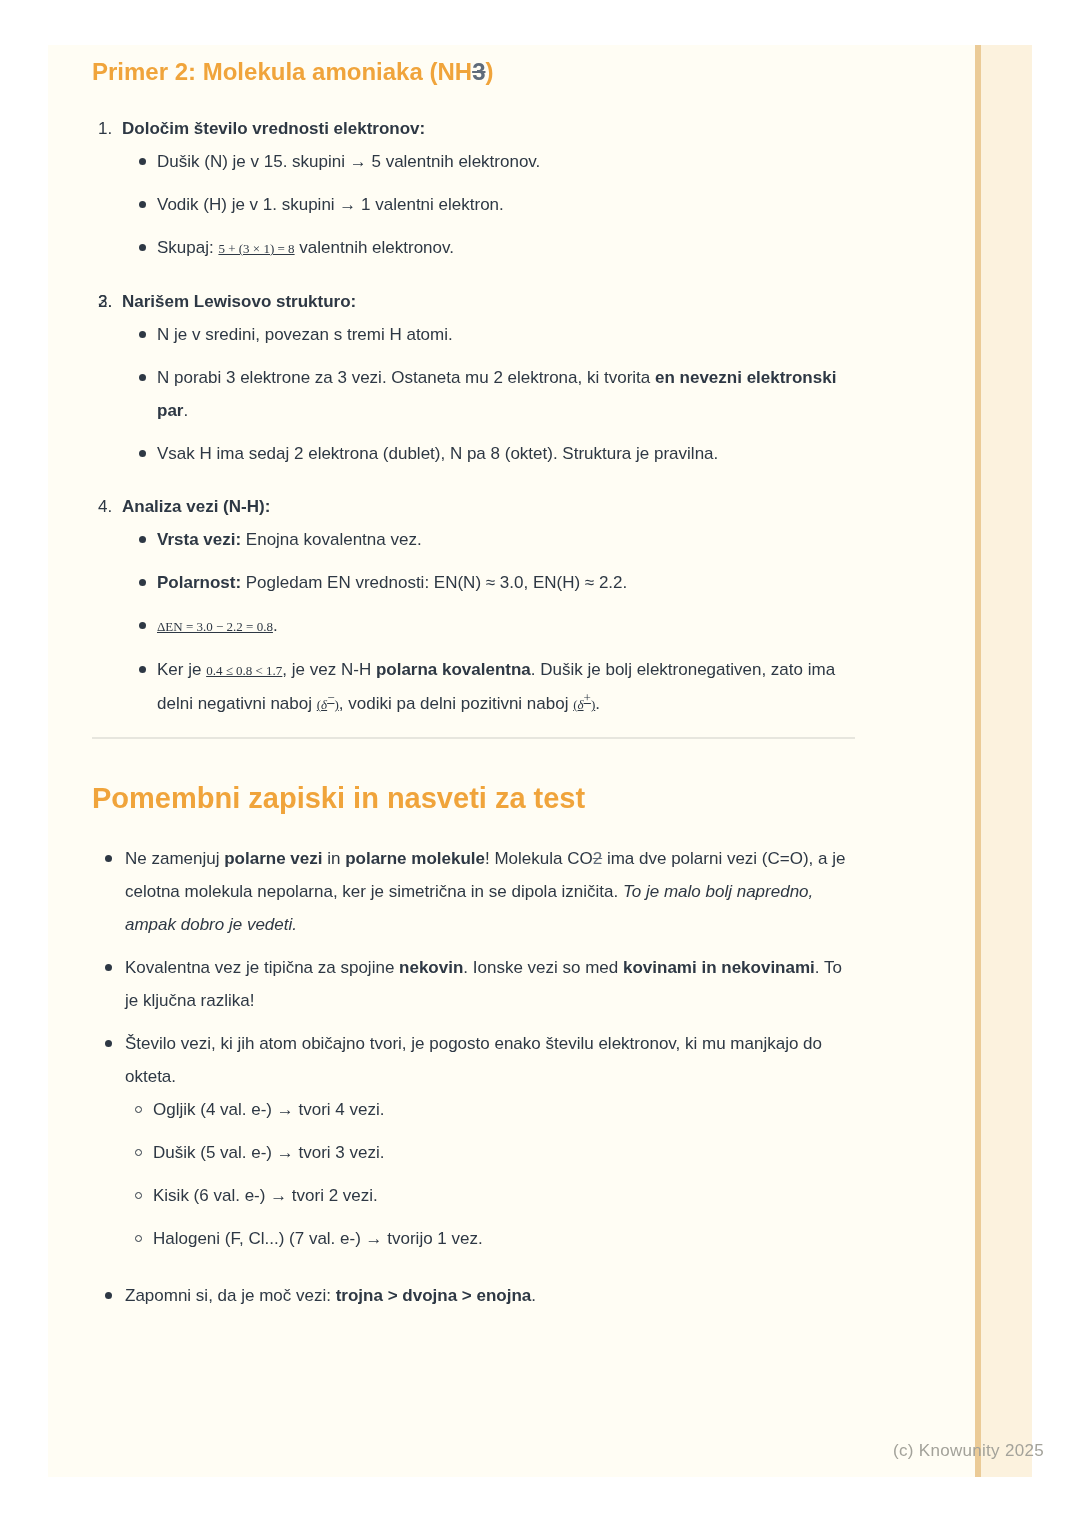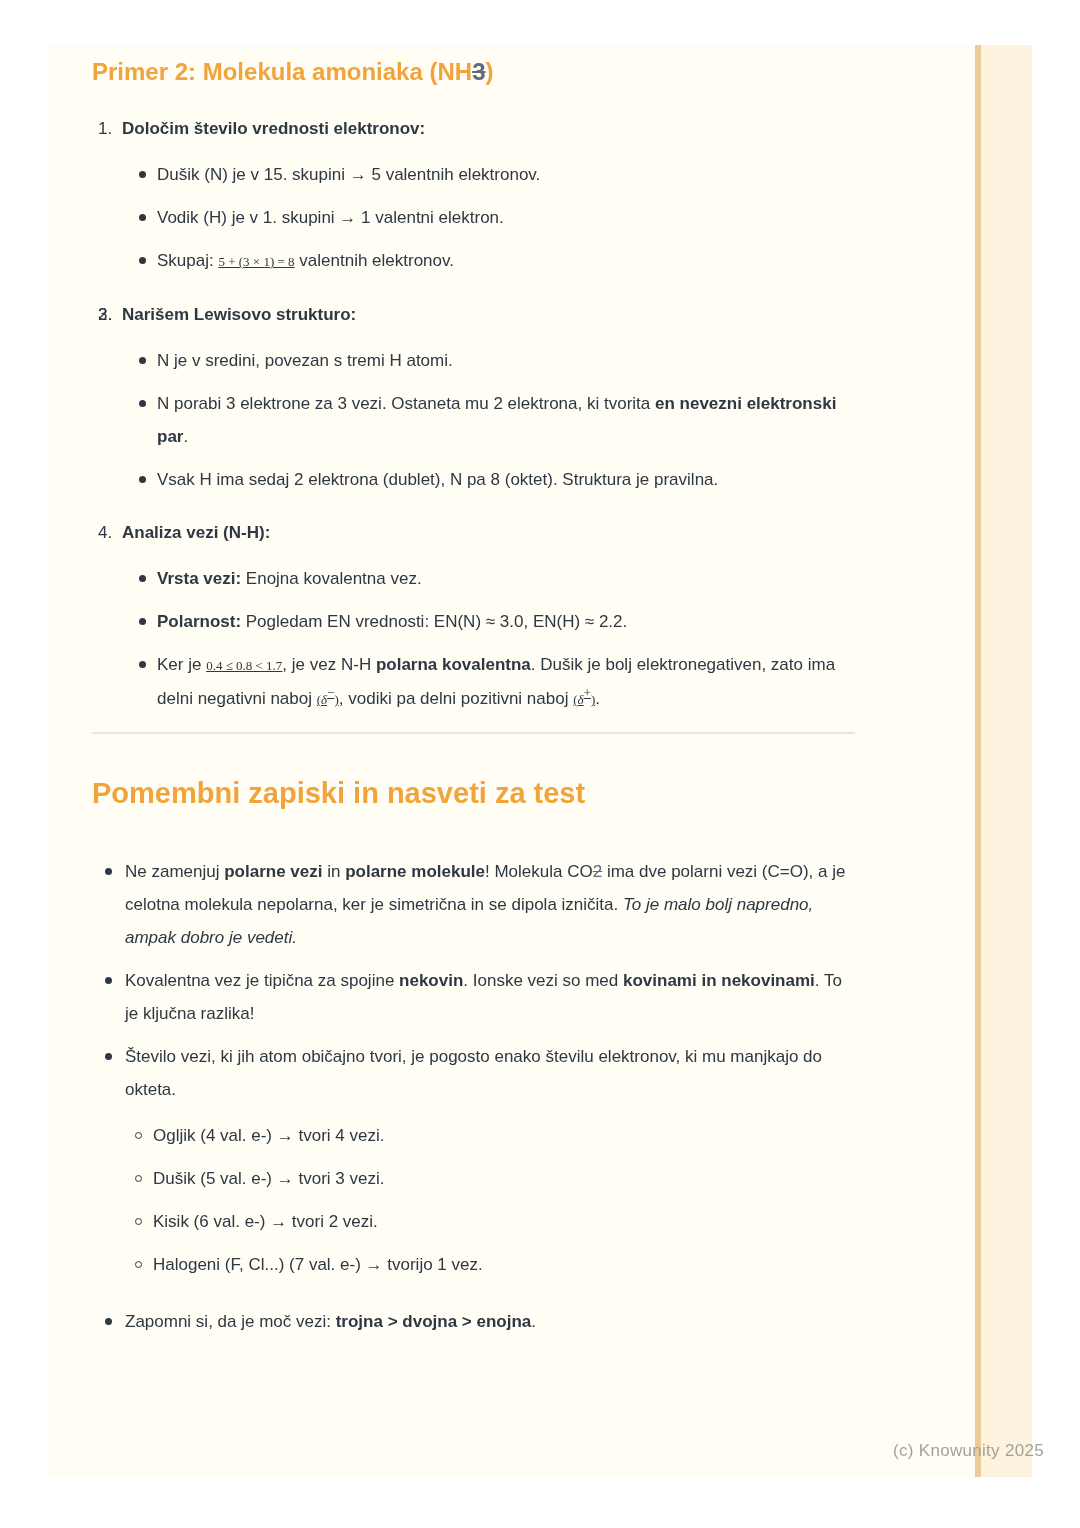--- a/index.html
+++ b/index.html
@@ -30,31 +30,31 @@
     left:0;top:0;
     width:763px;
     padding:12px 0 0 44px;
   }
   .blk-h3{
     margin:0 0 26px 0;
     font-size:24px;line-height:29px;font-weight:700;
     color:#f0a43b;
   }
   .blk-h2{
-    margin:42px 0 44px 0;
+    margin:42px 0 26px 0;
     font-size:29px;line-height:35px;font-weight:700;
     color:#f0a43b;
   }
   hr{
     border:none;border-top:2px solid #e7e6de;
     margin:16px 0 0 0;
   }
   .blk{
     position:relative;
-    font-size:17px;line-height:33px;margin-top:13px;
+    font-size:17px;line-height:33px;
   }
   .blk-ol{padding-left:30px;margin-top:20px;}
   .blk-ol .marker.num{position:absolute;left:6px;top:0;}
   .blk-li1{padding-left:65px;}
   .blk-li0{padding-left:33px;}
   .blk-li2{padding-left:61px;}
   .blk-li1 + .blk-li1,
   .blk-li0 + .blk-li0,
   .blk-li2 + .blk-li2{margin-top:10px;}
   .blk-li2 + .blk-li0{margin-top:24px;}
@@ -96,20 +96,21 @@
       <div class="blk blk-li1"><span class="marker dot"></span><span class="txt"><span>Vodik (H) je v 1. skupini → 1 valentni elektron.</span></span></div>
       <div class="blk blk-li1"><span class="marker dot"></span><span class="txt"><span>Skupaj: </span><span class="m">5 + (3 × 1) = 8</span><span> valentnih elektronov.</span></span></div>
       <div class="blk blk-ol"><span class="marker num">2.</span></div>
       <div class="blk blk-ol"><span class="marker num">3.</span><span class="txt"><span class="b">Narišem Lewisovo strukturo:</span></span></div>
       <div class="blk blk-li1"><span class="marker dot"></span><span class="txt"><span>N je v sredini, povezan s tremi H atomi.</span></span></div>
       <div class="blk blk-li1"><span class="marker dot"></span><span class="txt"><span>N porabi 3 elektrone za 3 vezi. Ostaneta mu 2 elektrona, ki tvorita </span><span class="b">en nevezni elektronski par</span><span>.</span></span></div>
       <div class="blk blk-li1"><span class="marker dot"></span><span class="txt"><span>Vsak H ima sedaj 2 elektrona (dublet), N pa 8 (oktet). Struktura je pravilna.</span></span></div>
       <div class="blk blk-ol"><span class="marker num">4.</span><span class="txt"><span class="b">Analiza vezi (N-H):</span></span></div>
       <div class="blk blk-li1"><span class="marker dot"></span><span class="txt"><span class="b">Vrsta vezi:</span><span> Enojna kovalentna vez.</span></span></div>
       <div class="blk blk-li1"><span class="marker dot"></span><span class="txt"><span class="b">Polarnost:</span><span> Pogledam EN vrednosti: EN(N) ≈ 3.0, EN(H) ≈ 2.2.</span></span></div>
+      <div class="blk blk-li1"><span class="marker dot"></span><span class="txt"><span class="m">ΔEN = 3.0 − 2.2 = 0.8</span><span>.</span></span></div>
       <div class="blk blk-li1"><span class="marker dot"></span><span class="txt"><span>Ker je </span><span class="m">0.4 ≤ 0.8 &lt; 1.7</span><span>, je vez N-H </span><span class="b">polarna kovalentna</span><span>. Dušik je bolj elektronegativen, zato ima delni negativni naboj </span><span class="m">(</span><span class="i m">δ</span><sup class="m">−</sup><span class="m">)</span><span>, vodiki pa delni pozitivni naboj </span><span class="m">(</span><span class="i m">δ</span><sup class="m">+</sup><span class="m">)</span><span>.</span></span></div>
       <hr>
       <h2 class="blk-h2"><span>Pomembni zapiski in nasveti za test</span></h2>
       <div class="blk blk-li0"><span class="marker dot"></span><span class="txt"><span>Ne zamenjuj </span><span class="b">polarne vezi</span><span> in </span><span class="b">polarne molekule</span><span>! Molekula CO</span><span class="strike">2</span><span> ima dve polarni vezi (C=O), a je celotna molekula nepolarna, ker je simetrična in se dipola izničita. </span><span class="i">To je malo bolj napredno, ampak dobro je vedeti.</span></span></div>
       <div class="blk blk-li0"><span class="marker dot"></span><span class="txt"><span>Kovalentna vez je tipična za spojine </span><span class="b">nekovin</span><span>. Ionske vezi so med </span><span class="b">kovinami in nekovinami</span><span>. To je ključna razlika!</span></span></div>
       <div class="blk blk-li0"><span class="marker dot"></span><span class="txt"><span>Število vezi, ki jih atom običajno tvori, je pogosto enako številu elektronov, ki mu manjkajo do okteta.</span></span></div>
       <div class="blk blk-li2"><span class="marker circle"></span><span class="txt"><span>Ogljik (4 val. e-) → tvori 4 vezi.</span></span></div>
       <div class="blk blk-li2"><span class="marker circle"></span><span class="txt"><span>Dušik (5 val. e-) → tvori 3 vezi.</span></span></div>
       <div class="blk blk-li2"><span class="marker circle"></span><span class="txt"><span>Kisik (6 val. e-) → tvori 2 vezi.</span></span></div>
       <div class="blk blk-li2"><span class="marker circle"></span><span class="txt"><span>Halogeni (F, Cl...) (7 val. e-) → tvorijo 1 vez.</span></span></div>

